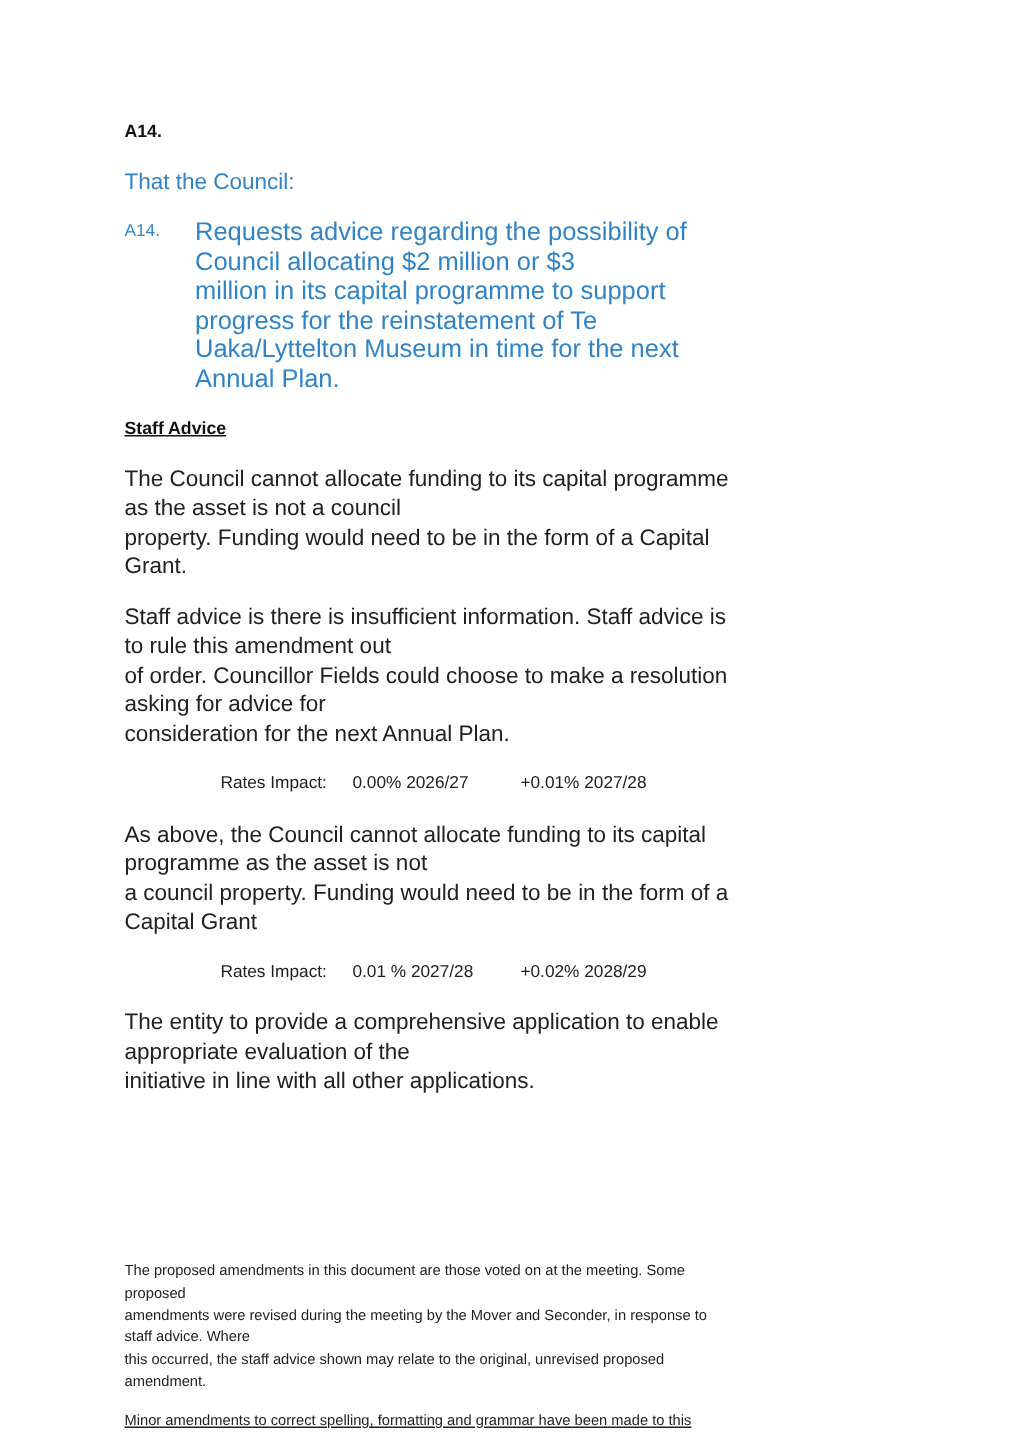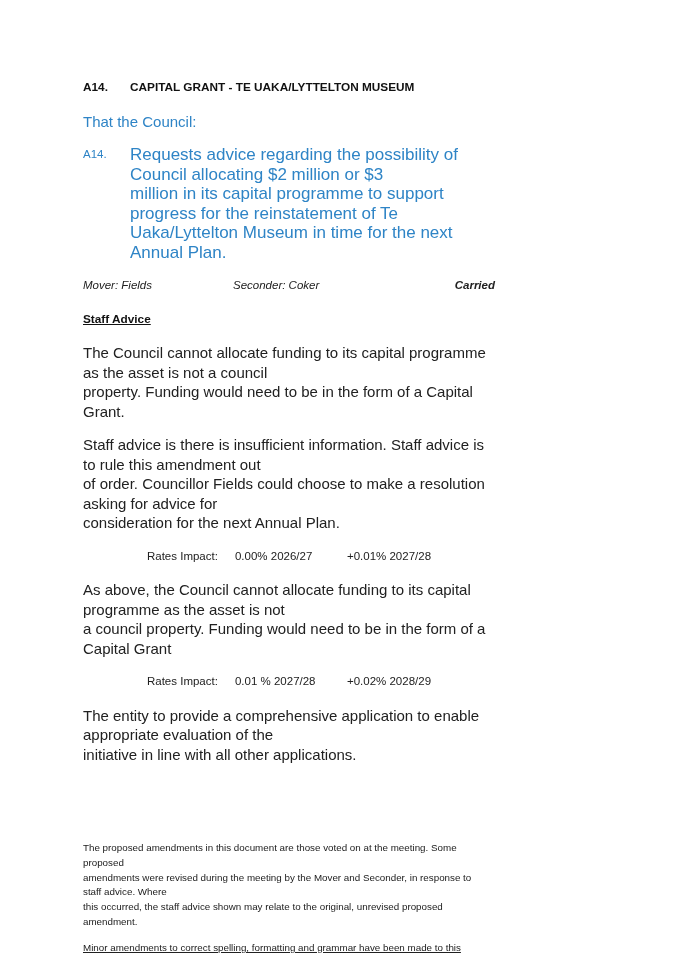--- a/index.html
+++ b/index.html
@@ -100,37 +100,31 @@
   .footer p + p { margin-top: 11px; text-decoration: underline; }
 </style>
 </head>
 <body>
 
 <div class="page">
   <div class="content">
 
     <div class="doc-heading">
       <span class="num">A14.</span>
-      <span class="title">CAPITAL GRANT - TE UAKA/LYTTELTON MUSEUM</span>
     </div>
 
     <p class="para blue">That the Council:</p>
 
     <div class="motion-item blue">
       <span class="num">A14.</span>
       <span class="txt">Requests advice regarding the possibility of Council allocating $2 million or $3
 million in its capital programme to support progress for the reinstatement of Te
 Uaka/Lyttelton Museum in time for the next Annual Plan.</span>
     </div>
 
-    <div class="vote-row">
-      <span class="mover">Mover: Fields</span>
-      <span class="seconder">Seconder: Coker</span>
-      <span class="result">Carried</span>
-    </div>
 
     <div class="staff-heading">Staff Advice</div>
 
     <p class="para">The Council cannot allocate funding to its capital programme as the asset is not a council
 property. Funding would need to be in the form of a Capital Grant.</p>
 
     <p class="para">Staff advice is there is insufficient information. Staff advice is to rule this amendment out
 of order. Councillor Fields could choose to make a resolution asking for advice for
 consideration for the next Annual Plan.</p>
 

